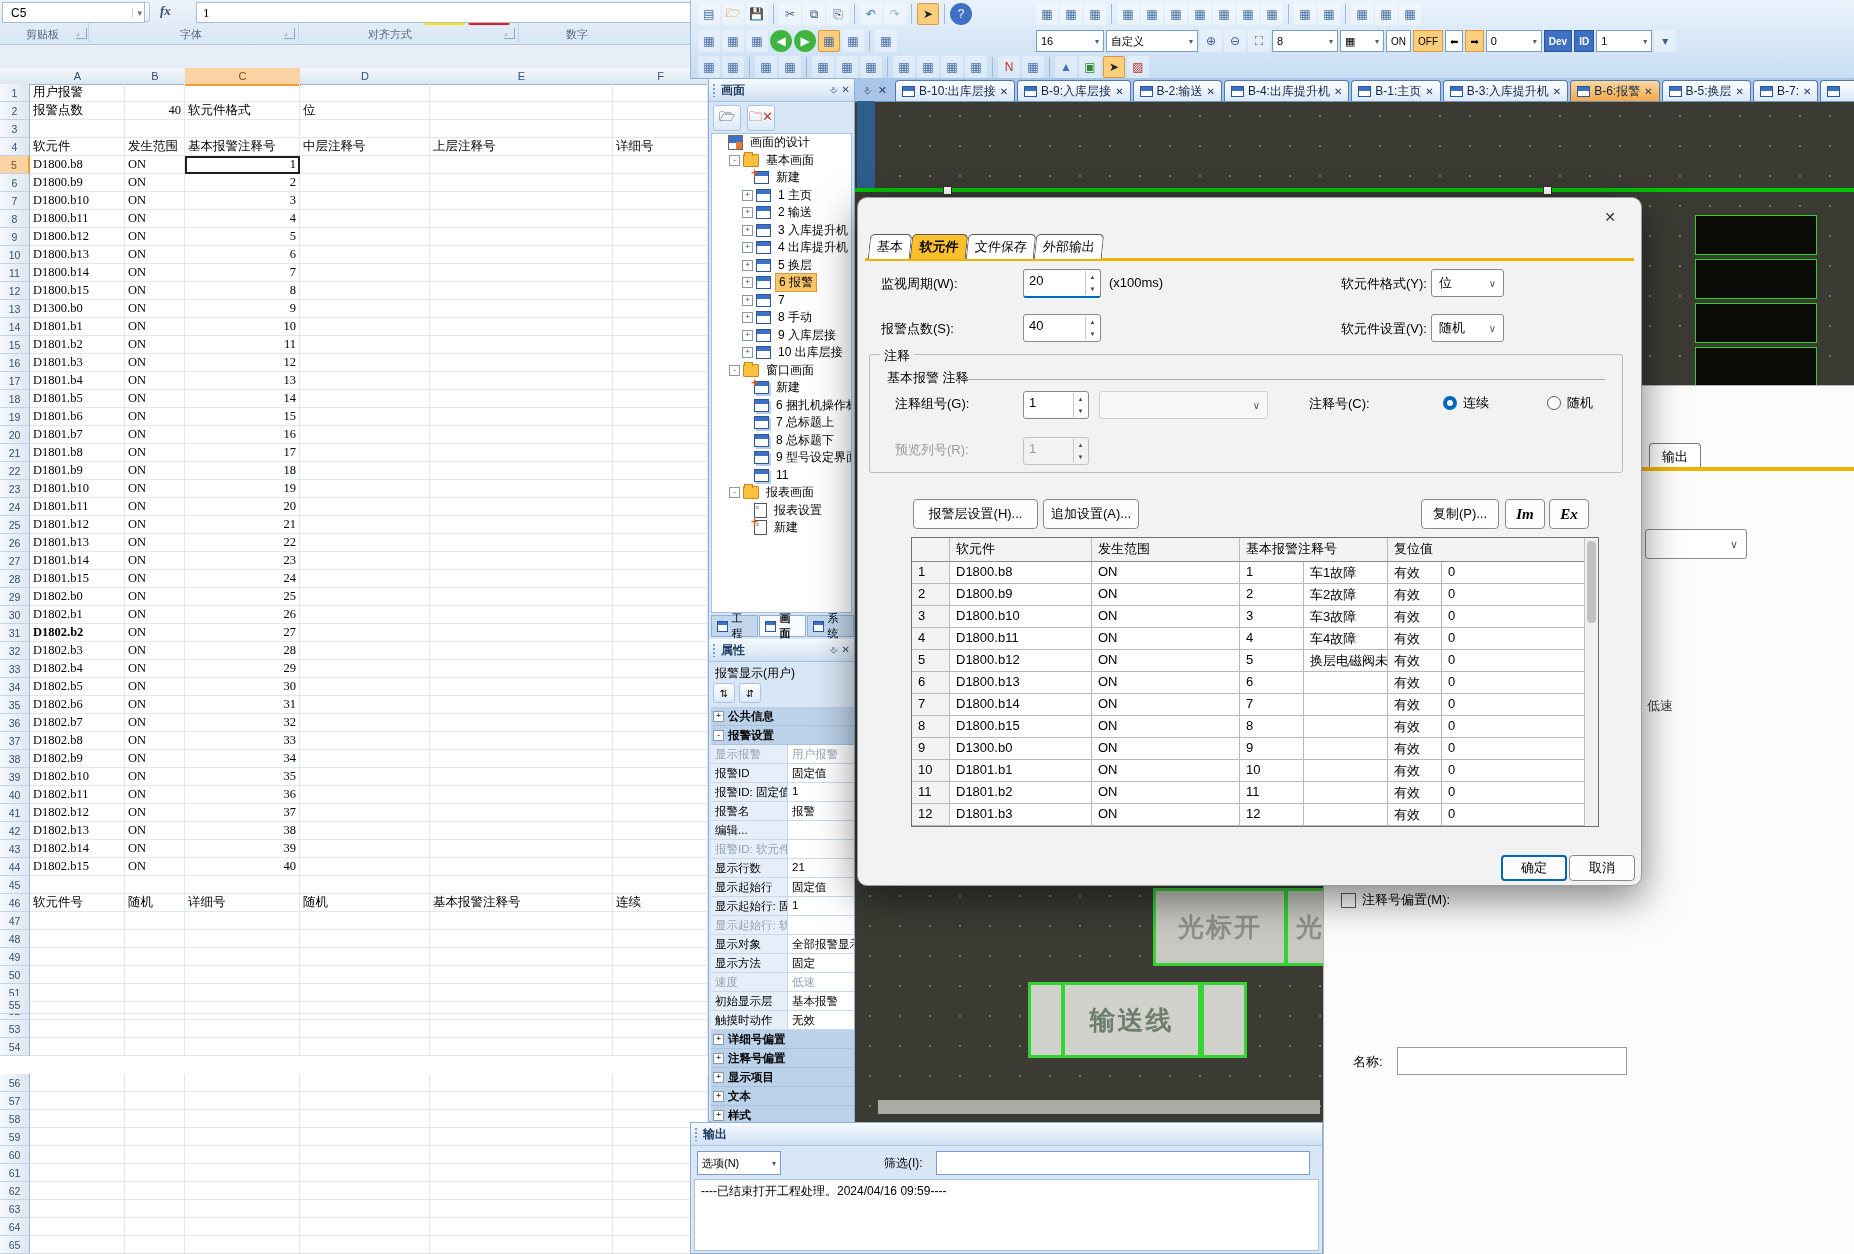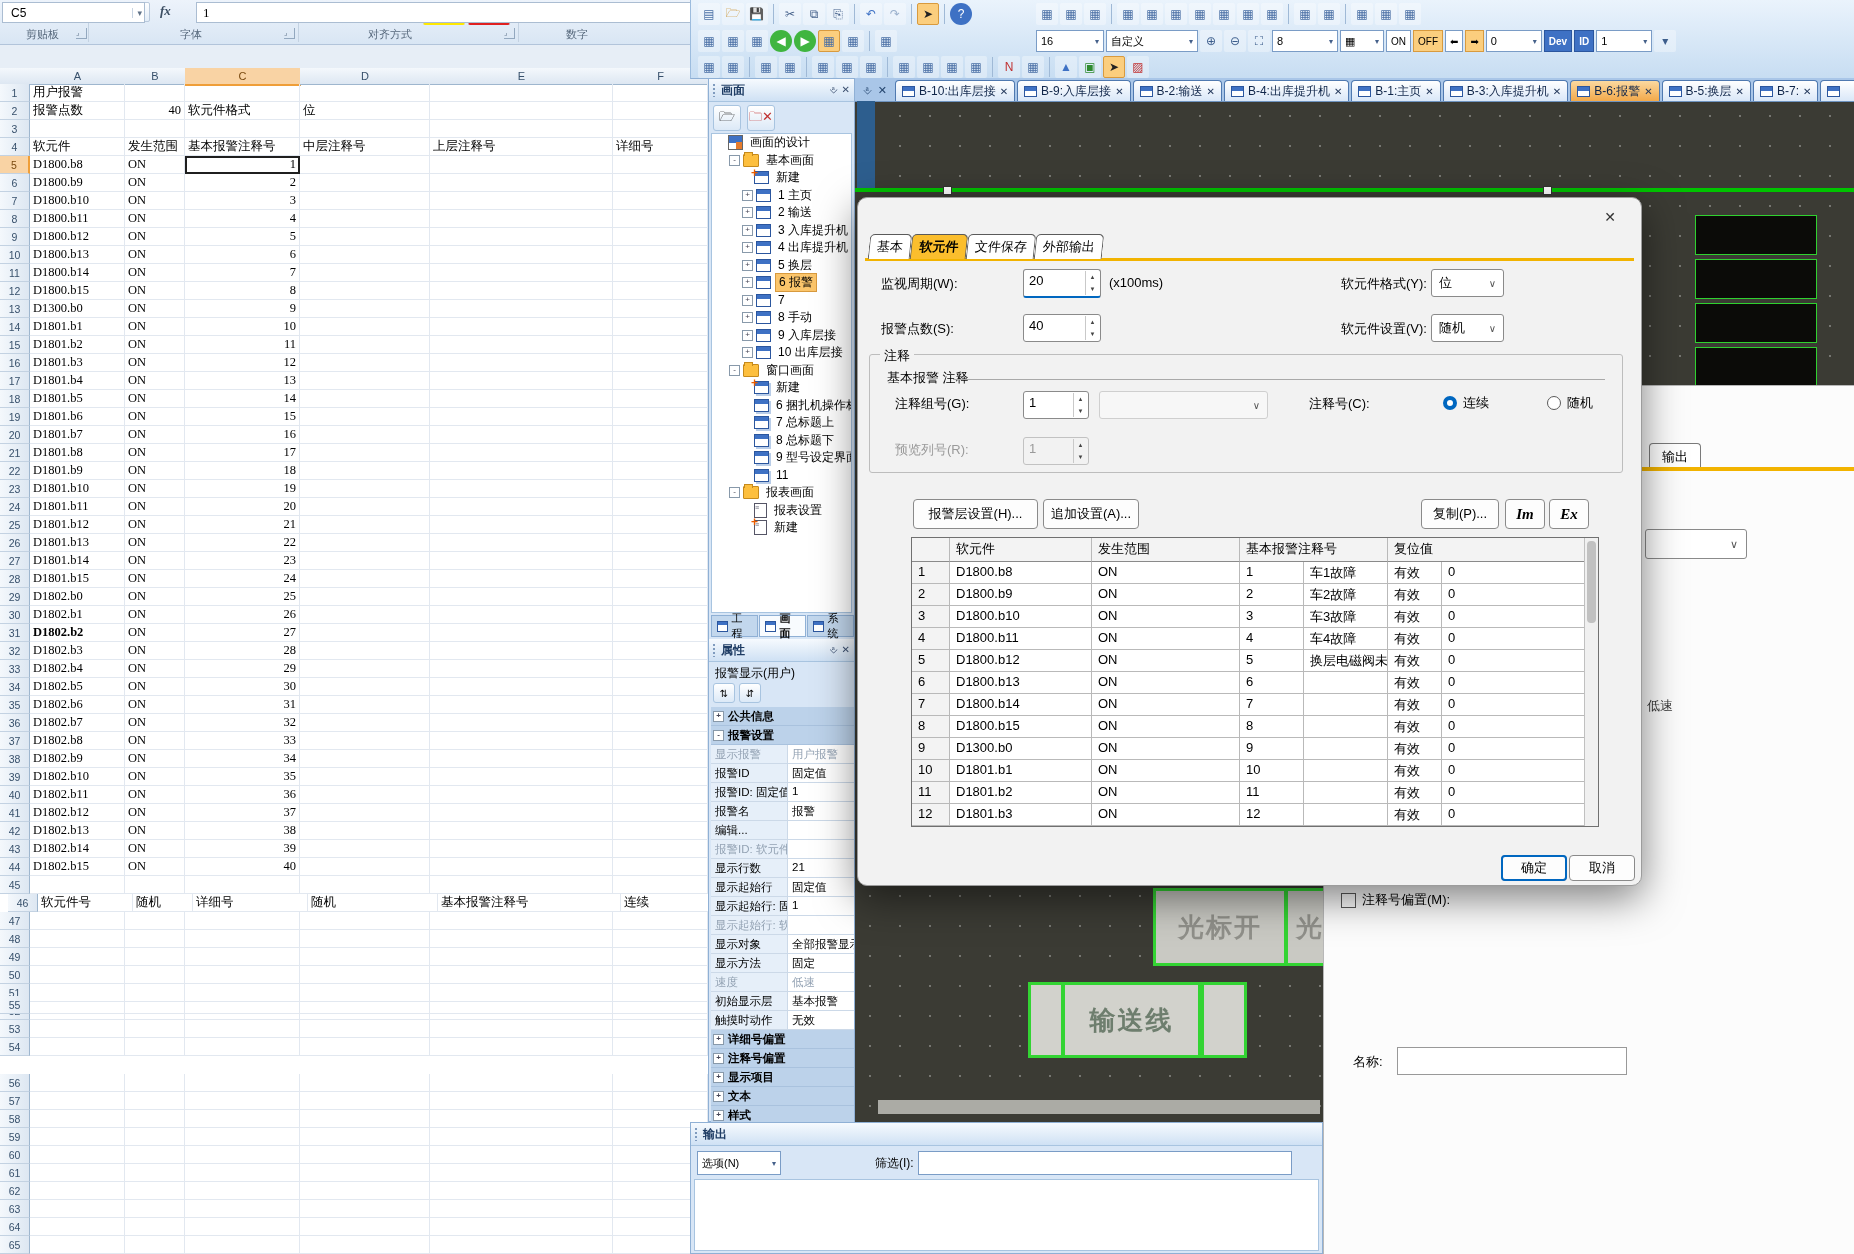--- a/index.html
+++ b/index.html
@@ -605,21 +605,21 @@
         </div>
         <div class="xl-row" style="top: 876px;">
           <div class="xl-rn">45</div>
           <div class="xl-c" style="width: 95px; flex: 0 0 95px;"></div>
           <div class="xl-c" style="width: 60px; flex: 0 0 60px;"></div>
           <div class="xl-c" style="width: 115px; flex: 0 0 115px;"></div>
           <div class="xl-c" style="width: 130px; flex: 0 0 130px;"></div>
           <div class="xl-c" style="width: 183px; flex: 0 0 183px;"></div>
           <div class="xl-c" style="width: 95px; flex: 0 0 95px;"></div>
         </div>
-        <div class="xl-row" style="top: 894px; margin-left: 8px;">
+        <div class="xl-row" style="top: 894px;">
           <div class="xl-rn">46</div>
           <div class="xl-c" style="width: 95px; flex: 0 0 95px;">软元件号</div>
           <div class="xl-c" style="width: 60px; flex: 0 0 60px;">随机</div>
           <div class="xl-c" style="width: 115px; flex: 0 0 115px;">详细号</div>
           <div class="xl-c" style="width: 130px; flex: 0 0 130px;">随机</div>
           <div class="xl-c" style="width: 183px; flex: 0 0 183px;">基本报警注释号</div>
           <div class="xl-c" style="width: 95px; flex: 0 0 95px;">连续</div>
         </div>
         <div class="xl-row" style="top: 912px;">
           <div class="xl-rn">47</div>
@@ -1467,25 +1467,26 @@
       <div class="dtab2 sel" style="left: 53px; width: 54px;">软元件</div>
       <div class="dtab2" style="left: 109px; width: 66px;">文件保存</div>
       <div class="dtab2" style="left: 177px; width: 66px;">外部输出</div>
     </div>
 
   <div id="outpanel" class="abs">
     <div class="ptitle">
         <span class="grip"></span>
       <span>输出</span>
     </div>
-    <div class="abs" style="left:6px;top:28px;display:flex;align-items:center;gap:4px">
+    <div class="abs" style="left:6px;top:28px;display:flex;align-items:center;gap:13px">
       <div class="tcombo" style="width:74px;height:22px">
         <span>选项(N)</span>
           <span class="dd">▾</span>
       </div>
       <span style="font-size:12px;margin-left:90px">筛选(I):</span>
       <input style="width: 368px; height: 20px; border: 1px solid rgb(122, 156, 198); background: rgb(255, 255, 255);" value="">
     </div>
     <div id="outlog">
+      <div>----已结束打开工程处理。2024/04/16 09:59----</div>
     </div>
   </div>
 
 </div>
 
 </body></html>

